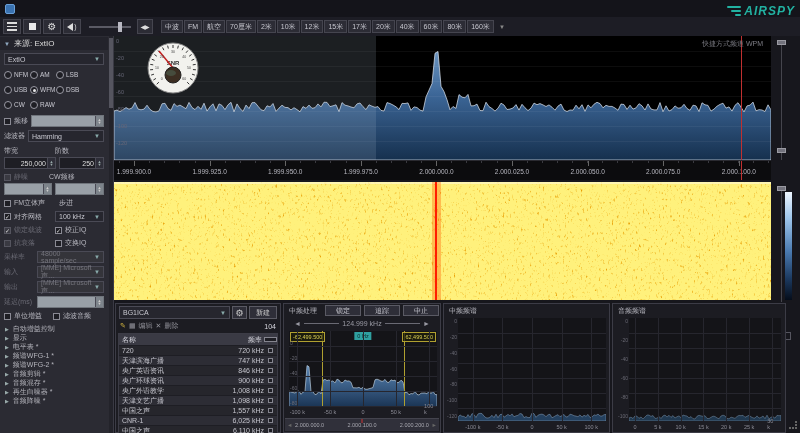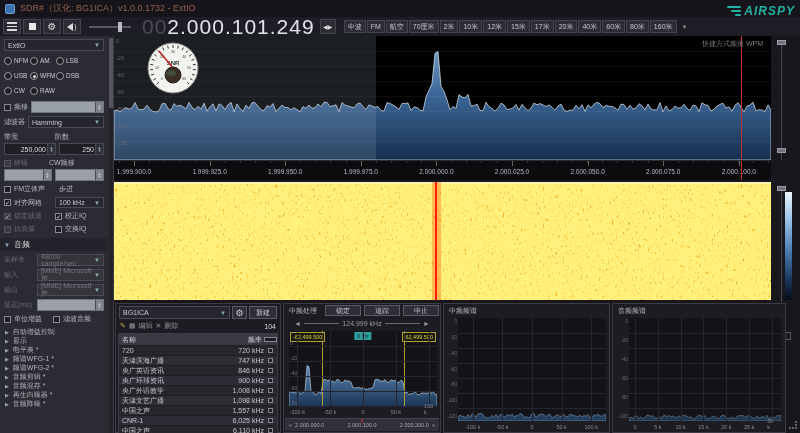--- a/index.html
+++ b/index.html
@@ -121,21 +121,20 @@
 .fbar span{position:absolute;top:3px;font-size:5.5px;color:#a8a8b0;transform:translateX(-50%)}
 .fbar .end{color:#666;transform:none}
 .fbar .rtick{position:absolute;top:0;width:1px;height:4px;background:#d03030}
 svg{display:block}
 </style>
 </head>
 <body>
 
 <div class="titlebar">
   <div class="app-icon"></div>
-  <div class="title-text">SDR#（汉化: BG1ICA）v1.0.0.1732 - ExtIO</div>
 </div>
 <div class="logo">
   <div class="logo-waves">
       <i style="width:14px"></i>
       <i style="width:10px"></i>
       <i style="width:6px"></i>
     </div>
   <div class="logo-text">AIRSPY</div>
 </div>
 
@@ -155,21 +154,20 @@
     </div>
   <div class="tbtn">
       <span class="spk">
         <span class="spk-body"></span>
         <span class="spk-w">)</span>
       </span>
     </div>
   <div class="vol">
       <div class="vol-h" style="left:70%"></div>
     </div>
-  <div class="freq"><span class="dim">00</span><span>2.000.101.249</span></div>
   <div class="tbtn" style="width:16px">
       <span style="font-size:6px">◀▶</span>
     </div>
   <div class="band-wrap">
       <div class="band-btn">中波</div>
       <div class="band-btn">FM</div>
       <div class="band-btn">航空</div>
       <div class="band-btn">70厘米</div>
       <div class="band-btn">2米</div>
       <div class="band-btn">10米</div>
@@ -179,20 +177,24 @@
       <div class="band-btn">20米</div>
       <div class="band-btn">40米</div>
       <div class="band-btn">60米</div>
       <div class="band-btn">80米</div>
       <div class="band-btn">160米</div>
     </div>
   <div class="band-caret">▼</div>
 </div>
 
 <div class="sidebar">
+  <div class="sb-header">
+      <span class="tri-d">▼</span>
+      <span>来源: ExtIO</span>
+    </div>
   <div class="row">
       <div class="dd">
         <span>ExtIO</span>
         <span class="caret">▼</span>
       </div>
     </div>
   <div class="mode-grid">
       <div class="mode-item">
         <div class="rb"></div>
         <div class="mode-lbl">NFM</div>
@@ -285,24 +287,20 @@
       <span class="lbl dim" style="width:38px">锁定载波</span>
     <span class="cb chk"></span>
       <span class="lbl">校正IQ</span>
   </div>
   <div class="row">
     <span class="cb dim"></span>
       <span class="lbl dim" style="width:38px">抗衰落</span>
     <span class="cb"></span>
       <span class="lbl">交换IQ</span>
   </div>
-  <div class="sb-header" style="margin-top:4px">
-      <span class="tri-d">▼</span>
-      <span>音频</span>
-    </div>
   <div class="row">
     <span class="lbl dim" style="width:30px">采样率</span>
     <div class="dd dis">
         <span>48000 sample/sec</span>
         <span class="caret">▼</span>
       </div>
   </div>
   <div class="row">
     <span class="lbl dim" style="width:30px">输入</span>
     <div class="dd dis">

